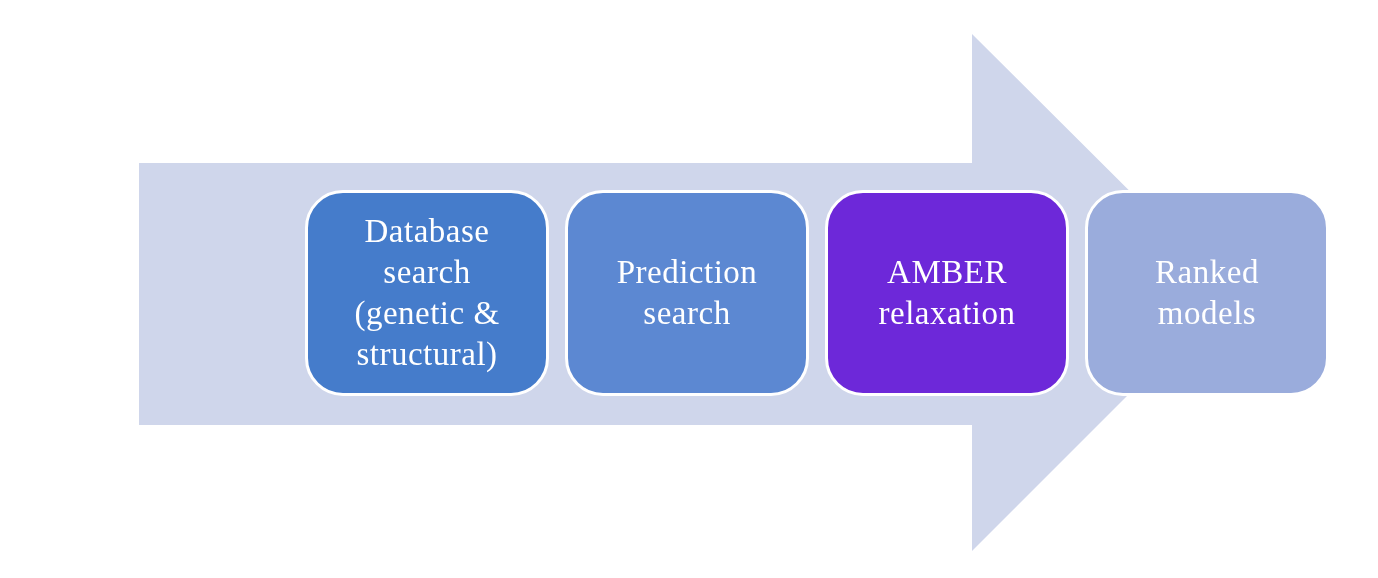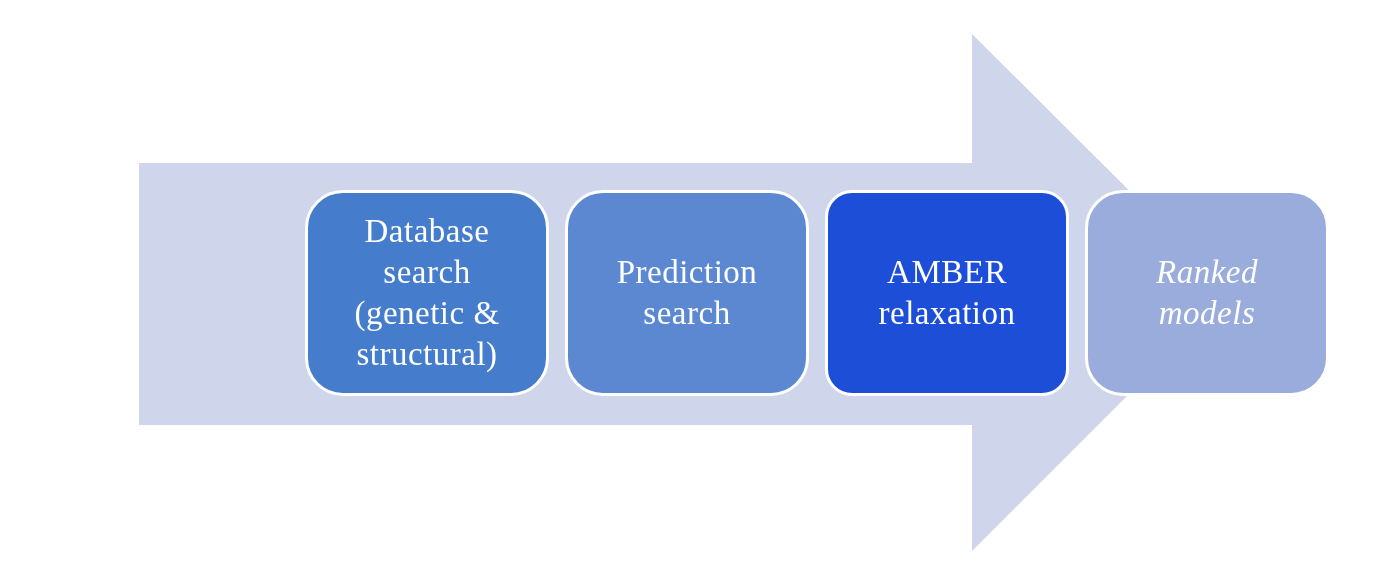--- a/index.html
+++ b/index.html
@@ -41,21 +41,21 @@
     letter-spacing: 0.5px;
   }
   .step-label {
     white-space: pre-line;
     padding: 0 6px;
   }
   .s0 { left: 45px; }
   .s1 { left: 305px; }
   .s2 { left: 565px; }
   .s3 { left: 825px; }
-  .s4 { left: 1085px; font-style: italic; }
+  .s4 { left: 1085px; }
 </style>
 </head>
 <body>
 
 <div class="canvas">
 
   <svg class="arrow-svg" viewBox="0 0 1378 578" xmlns="http://www.w3.org/2000/svg">
     <polygon points="139,163 972,163 972,34 1231,292 972,551 972,425 139,425" fill="#cfd6eb"></polygon>
   </svg>
 
@@ -65,21 +65,21 @@
 search
 (genetic &amp;
 structural)</span>
   </div>
 
   <div class="step s2" style="background: rgb(92, 136, 210);">
     <span class="step-label">Prediction
 search</span>
   </div>
 
-  <div class="step s3" style="background: #1d4ed8; border-radius: 27px;">
+  <div class="step s3" style="background: #6d28d9;">
     <span class="step-label">AMBER
 relaxation</span>
   </div>
 
   <div class="step s4" style="background: rgb(154, 172, 220);">
     <span class="step-label">Ranked
 models</span>
   </div>
 
 </div>

